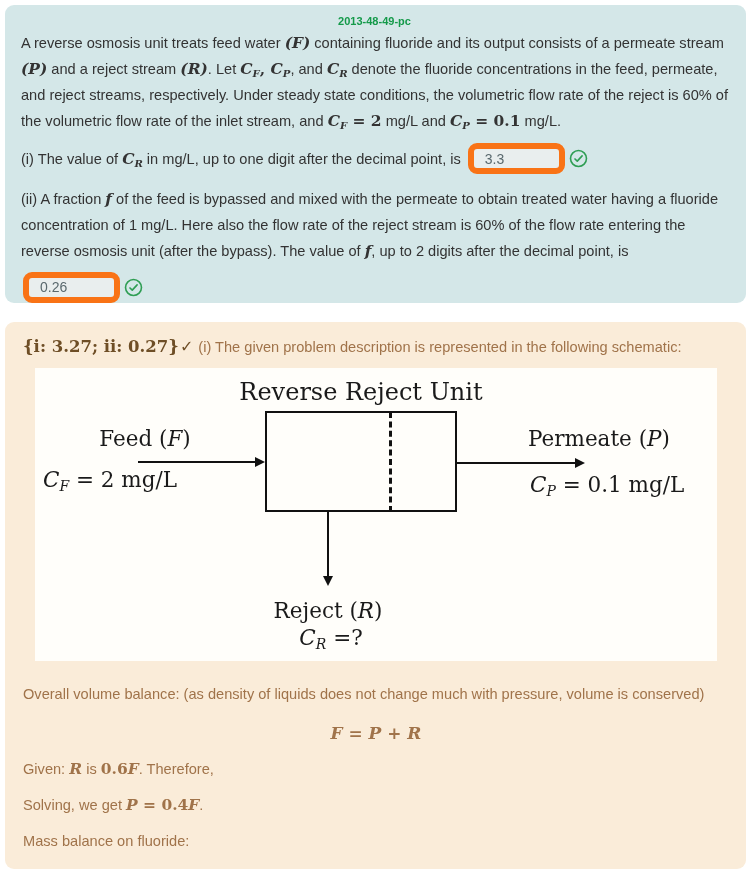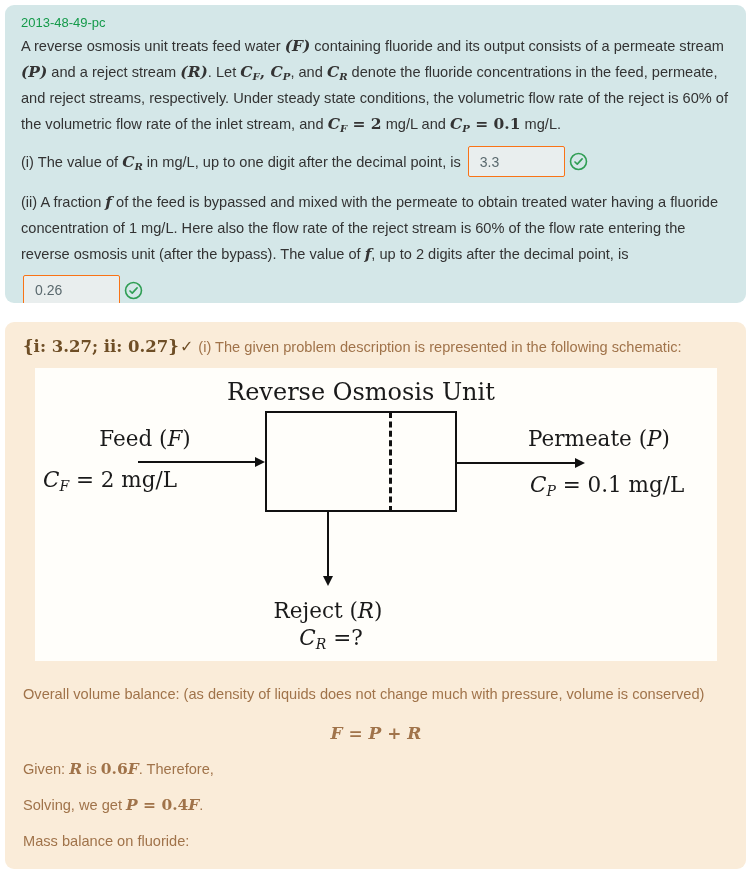--- a/index.html
+++ b/index.html
@@ -16,33 +16,33 @@
   html,body{width:751px;height:873px;background:#ffffff;overflow:hidden;
     font-family:"Liberation Sans","DejaVu Sans",sans-serif;}
   .card{border-radius:9px;overflow:hidden;}
   
   .question-card{
     margin:5px 5px 0 5px;height:298px;
     background:var(--question-bg,#d4e7e8);
     padding:6px 16px 10px 16px;
     color:var(--question-text,#333);
   }
-  .tag{text-align:left;font-size:13px;font-weight:400;
+  .tag{text-align:center;font-size:11px;font-weight:700;
     color:var(--tag-green,#149a4a);margin:4px 2px 3px 0;}
   .q-text{font-size:14.6px;line-height:26px;}
   .seg-t{}
   .seg-mv{font-family:"DejaVu Serif","Liberation Serif",serif;font-style:italic;font-weight:700;font-size:1.06em;}
   .seg-mn{font-family:"DejaVu Serif","Liberation Serif",serif;font-weight:700;font-size:1.06em;}
   .seg-iv{font-style:italic;}
   .seg-rm{}
   sub{font-size:65%;line-height:0;vertical-align:-0.28em;}
   .q-row{display:flex;align-items:center;margin-top:9px;height:31px;}
   .q-row .q-text{white-space:nowrap;}
   .answer-input{
-    width:97px;height:31px;border-radius:2px;border:1px solid #f97316;
+    width:97px;height:31px;border-radius:9px;border:6px solid #f97316;
     background:#e9eeee;color:#5a696e;font-size:14px;padding:0 11px;
     font-family:"Liberation Sans",sans-serif;margin-left:7px;outline:none;
   }
   .answer-input.no-ml{margin-left:2px;}
   .check-icon{margin-left:4px;flex:0 0 auto;}
   .check-icon circle,.check-icon path{stroke:var(--check-green,#2f9e54);fill:none;stroke-width:1.7;stroke-linecap:round;stroke-linejoin:round;}
   .q-para2{margin-top:12px;}
   .answer-row2{margin-top:7px;height:32px;}
   
   .solution-card{
@@ -104,21 +104,21 @@
     </svg>
   </div>
 </div>
 
 <div class="card solution-card">
   <p class="sol-header">
     <span class="answer-key">{i: 3.27; ii: 0.27}</span><span class="key-check">✓</span><span class="sol-intro">(i) The given problem description is represented in the following schematic:</span>
   </p>
 
   <div class="schematic">
-    <div class="ro-title">Reverse Osmosis Unit</div>
+    <div class="ro-title">Reverse Reject Unit</div>
 
     <div class="ro-box"></div>
     <div class="ro-divider"></div>
 
     <div class="sch-label sch-center" style="left:10px;top:58px;width:200px;"><span class="seg-rm">Feed (</span><span class="seg-iv">F</span><span class="seg-rm">)</span></div>
     <div class="arrow-h" style="left:103px;top:93px;width:117px;"></div>
     <div class="sch-label" style="left:8px;top:99px;"><span class="seg-iv">C<sub>F</sub></span><span class="seg-rm"> = 2 mg/L</span></div>
 
     <div class="sch-label" style="left:493px;top:58px;"><span class="seg-rm">Permeate (</span><span class="seg-iv">P</span><span class="seg-rm">)</span></div>
     <div class="arrow-h" style="left:422px;top:94px;width:118px;"></div>

